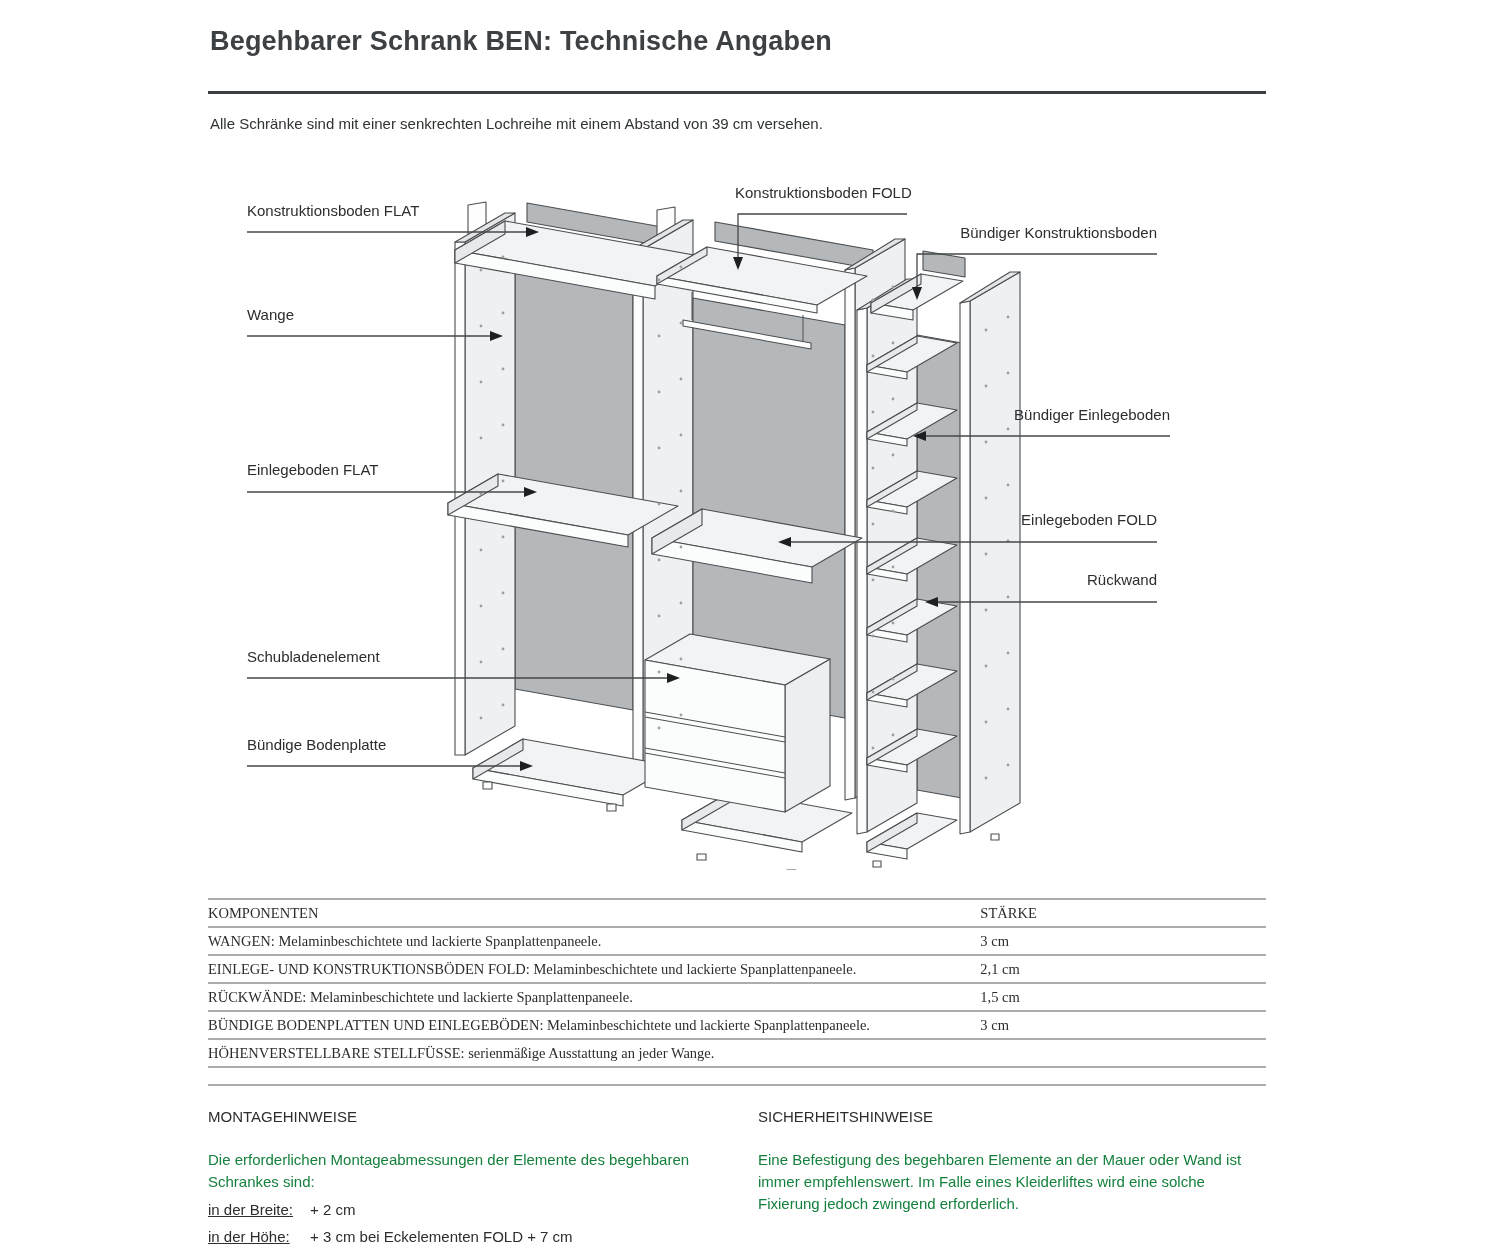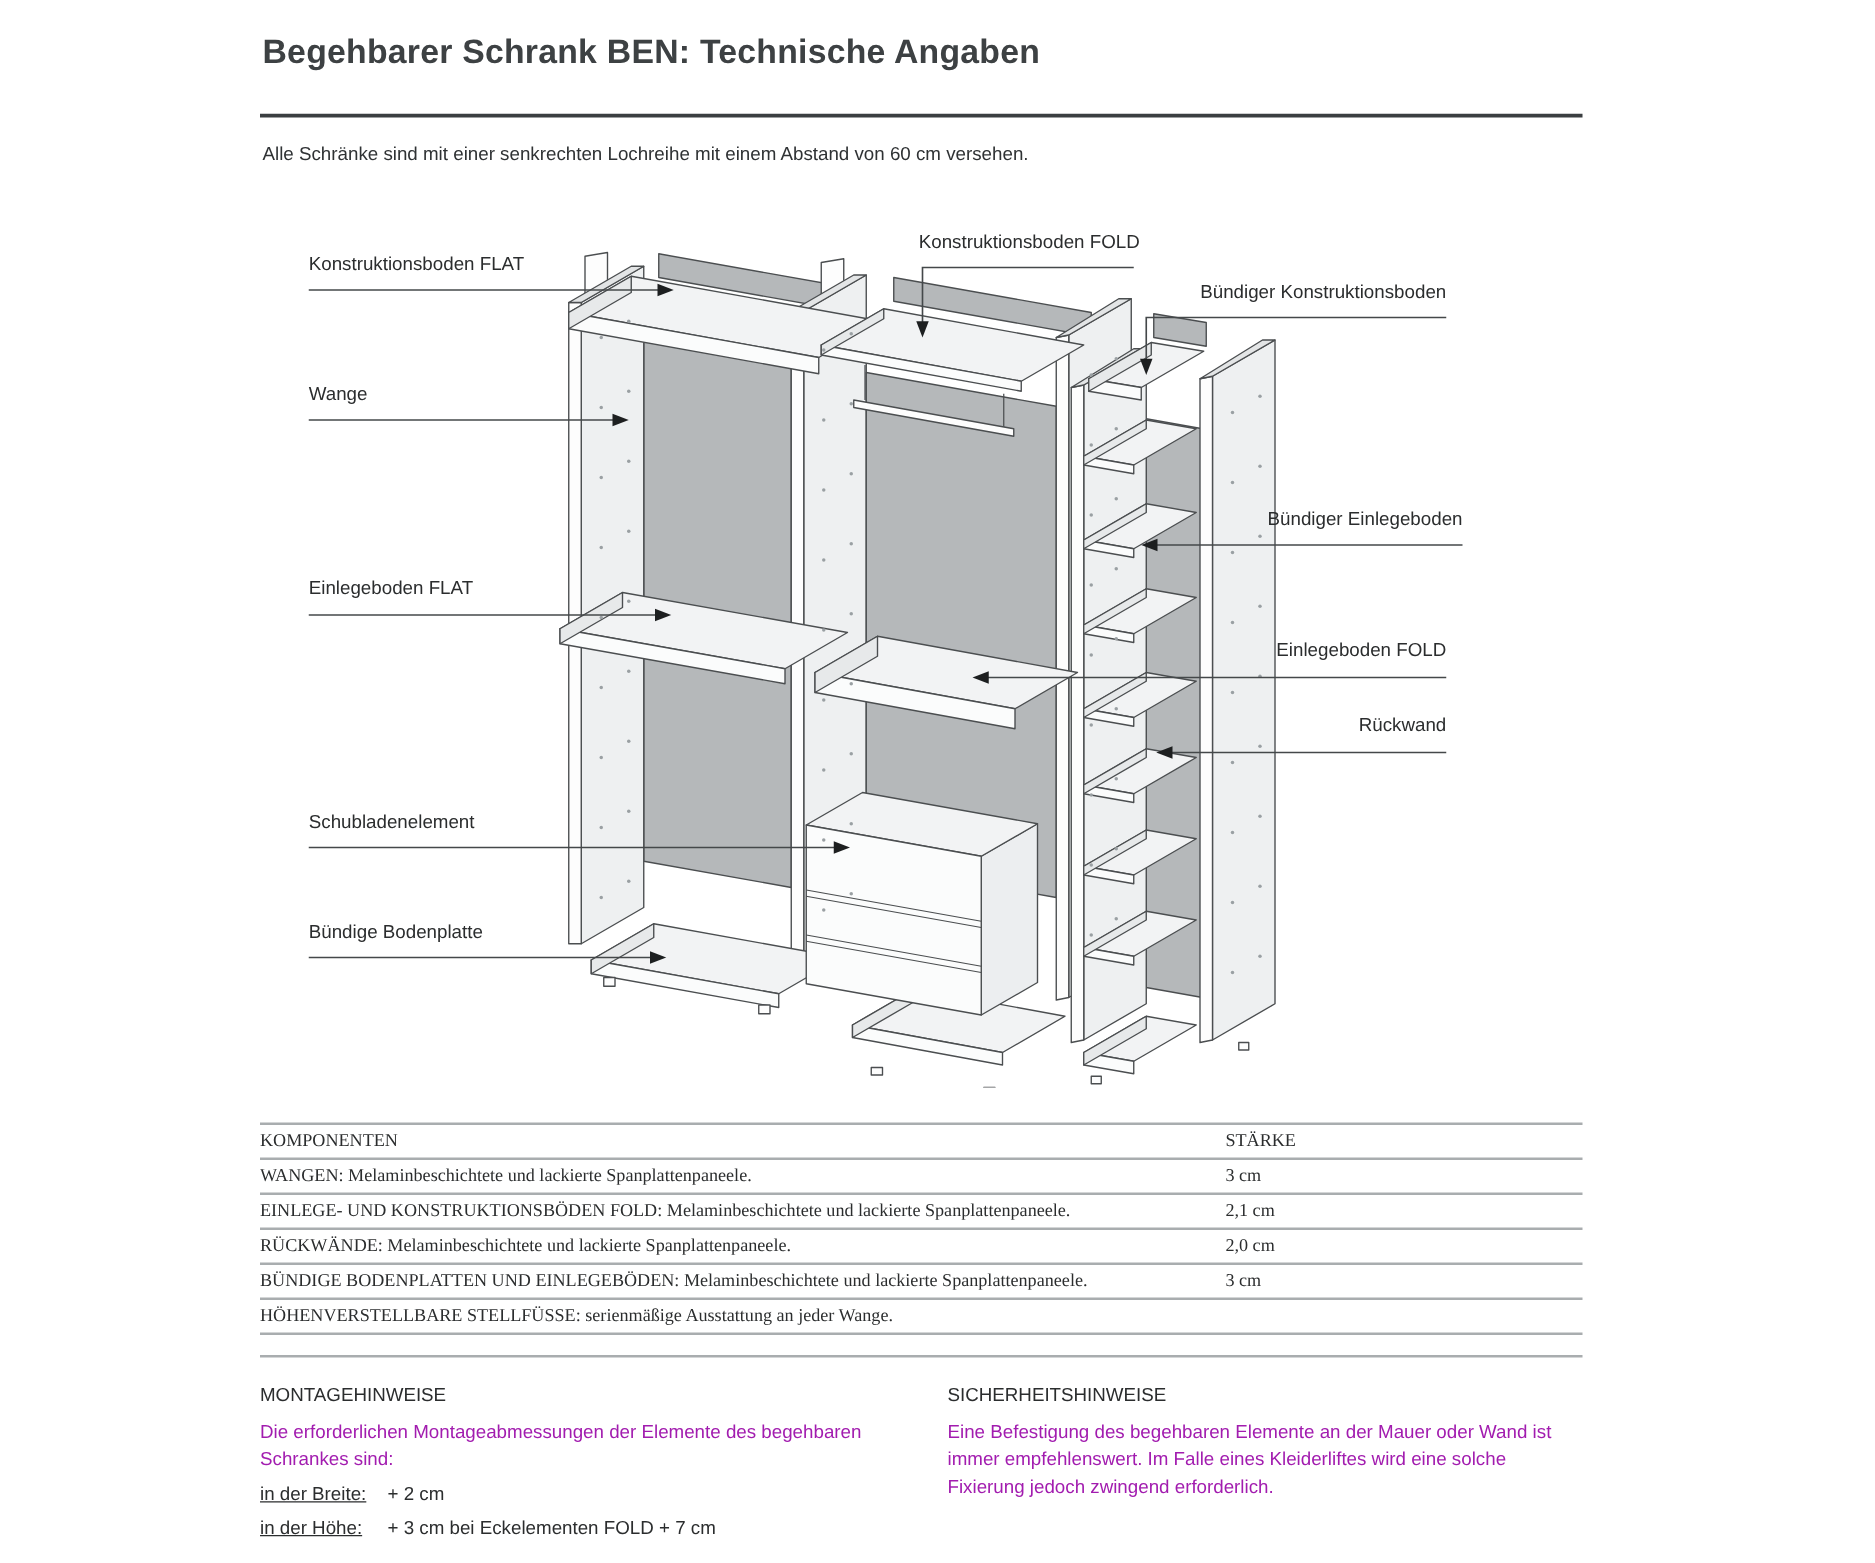--- a/index.html
+++ b/index.html
@@ -26,32 +26,32 @@
   svg .dside{fill:#eceef0;}
   svg .thin{stroke:#4b4e50;stroke-width:1;}
   table.comp{border-collapse:collapse;width:100%;margin-top:28px;font-size:14.5px;color:#2b2d2e;}
   table.comp tr{border-top:2px solid #a9adaf;}
   table.comp{border-bottom:2px solid #a9adaf;}
   table.comp td,table.comp th{text-align:left;font-weight:normal;padding:5px 0 4px 0;vertical-align:middle;font-family:Liberation Serif, serif;}
   table.comp .c2{width:27%;}
   .sep-rule{border:none;height:2px;background:#a9adaf;margin:16px 0 0 0;}
   .notes{display:grid;grid-template-columns:505px 1fr;column-gap:45px;margin-top:14px;font-size:15px;}
   .notes h3{font-size:15px;font-weight:normal;color:#2b2d2e;margin:8px 0 0 0;}
-  .notes p{margin:10px 0 0 0;line-height:1.45;color:#a21caf;}
+  .notes p{margin:24px 0 0 0;line-height:1.45;color:#15803d;}
   .def-row{display:flex;margin-top:6px;line-height:1.45;}
   .def-row .dl{width:102px;flex:none;text-decoration:underline;}
 </style>
 </head>
 <body>
 
 <div class="content">
 
   <h1 class="title">Begehbarer Schrank BEN: Technische Angaben</h1>
   <hr class="title-rule">
-  <p class="intro">Alle Schränke sind mit einer senkrechten Lochreihe mit einem Abstand von 60 cm versehen.</p>
+  <p class="intro">Alle Schränke sind mit einer senkrechten Lochreihe mit einem Abstand von 39 cm versehen.</p>
 
   <div class="diagram">
     <svg width="1060" height="700" viewBox="0 0 1060 700">
 
       <g>
         <polygon class="grey" points="322,33 474,60 474,79 322,52"></polygon>
         <polygon class="white" points="263,35 281,32 281,64 263,67"></polygon>
         <polygon class="white" points="452,40 470,37 470,69 452,72"></polygon>
         <polygon class="grey" points="310,100 428,121 428,540 310,519"></polygon>
 
@@ -307,21 +307,21 @@
     <tr>
       <td>WANGEN: Melaminbeschichtete und lackierte Spanplattenpaneele.</td>
       <td class="c2">3 cm</td>
     </tr>
     <tr>
       <td>EINLEGE- UND KONSTRUKTIONSBÖDEN FOLD: Melaminbeschichtete und lackierte Spanplattenpaneele.</td>
       <td class="c2">2,1 cm</td>
     </tr>
     <tr>
       <td>RÜCKWÄNDE: Melaminbeschichtete und lackierte Spanplattenpaneele.</td>
-      <td class="c2">2,0 cm</td>
+      <td class="c2">1,5 cm</td>
     </tr>
     <tr>
       <td>BÜNDIGE BODENPLATTEN UND EINLEGEBÖDEN: Melaminbeschichtete und lackierte Spanplattenpaneele.</td>
       <td class="c2">3 cm</td>
     </tr>
     <tr>
       <td>HÖHENVERSTELLBARE STELLFÜSSE: serienmäßige Ausstattung an jeder Wange.</td>
       <td class="c2"></td>
     </tr>
   </tbody>

